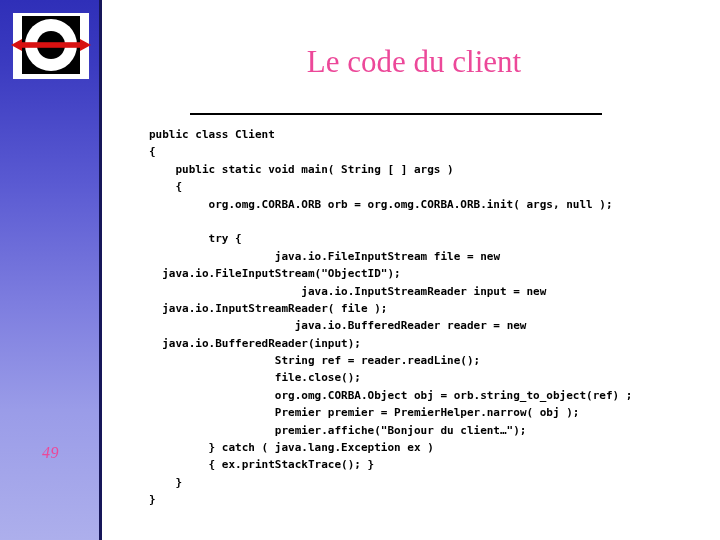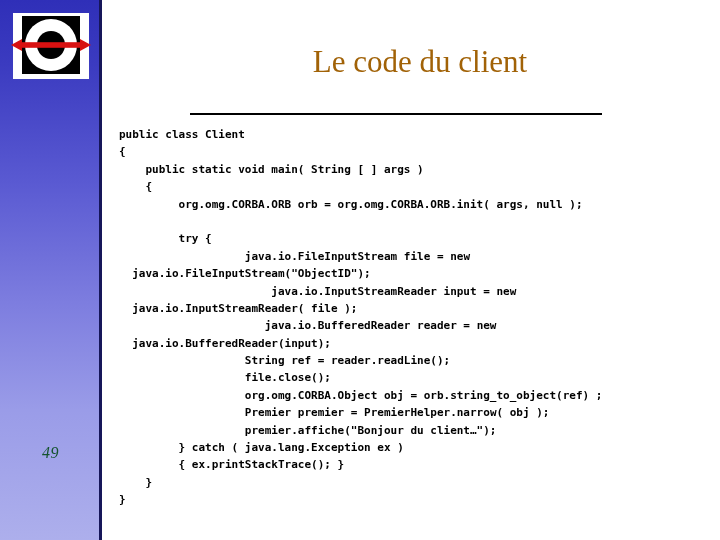--- a/index.html
+++ b/index.html
@@ -75,35 +75,35 @@
   }
 
   
   #page-number {
     position: absolute;
     left: 42px;
     top: 444px;
     font-family: "Liberation Serif", serif;
     font-style: italic;
     font-size: 16px;
-    color: #14532d;
+    color: #ec4899;
     letter-spacing: 0.5px;
   }
 
   
   #title {
     position: absolute;
-    left: 120px;
+    left: 114px;
     top: 44px;
     width: 600px;
     text-align: center;
     font-family: "Liberation Serif", serif;
     font-size: 31px;
     line-height: 36px;
-    color: #a16207;
+    color: #ec4899;
     white-space: nowrap;
   }
 
   
   #divider {
     position: absolute;
     left: 190px;
     top: 113px;
     width: 412px;
     height: 2px;
@@ -120,20 +120,21 @@
     font-weight: bold;
     font-size: 11px;
     line-height: 17.4px;
     color: #000000;
     white-space: pre;
     letter-spacing: 0px;
   }
   #code .ln {
     display: block;
     height: 17.4px;
+    margin-left: 30px;
   }
   #code .blank {
     display: block;
     height: 17.4px;
   }
   #code .small {
     font-size: 11px;
   }
   
 </style>

